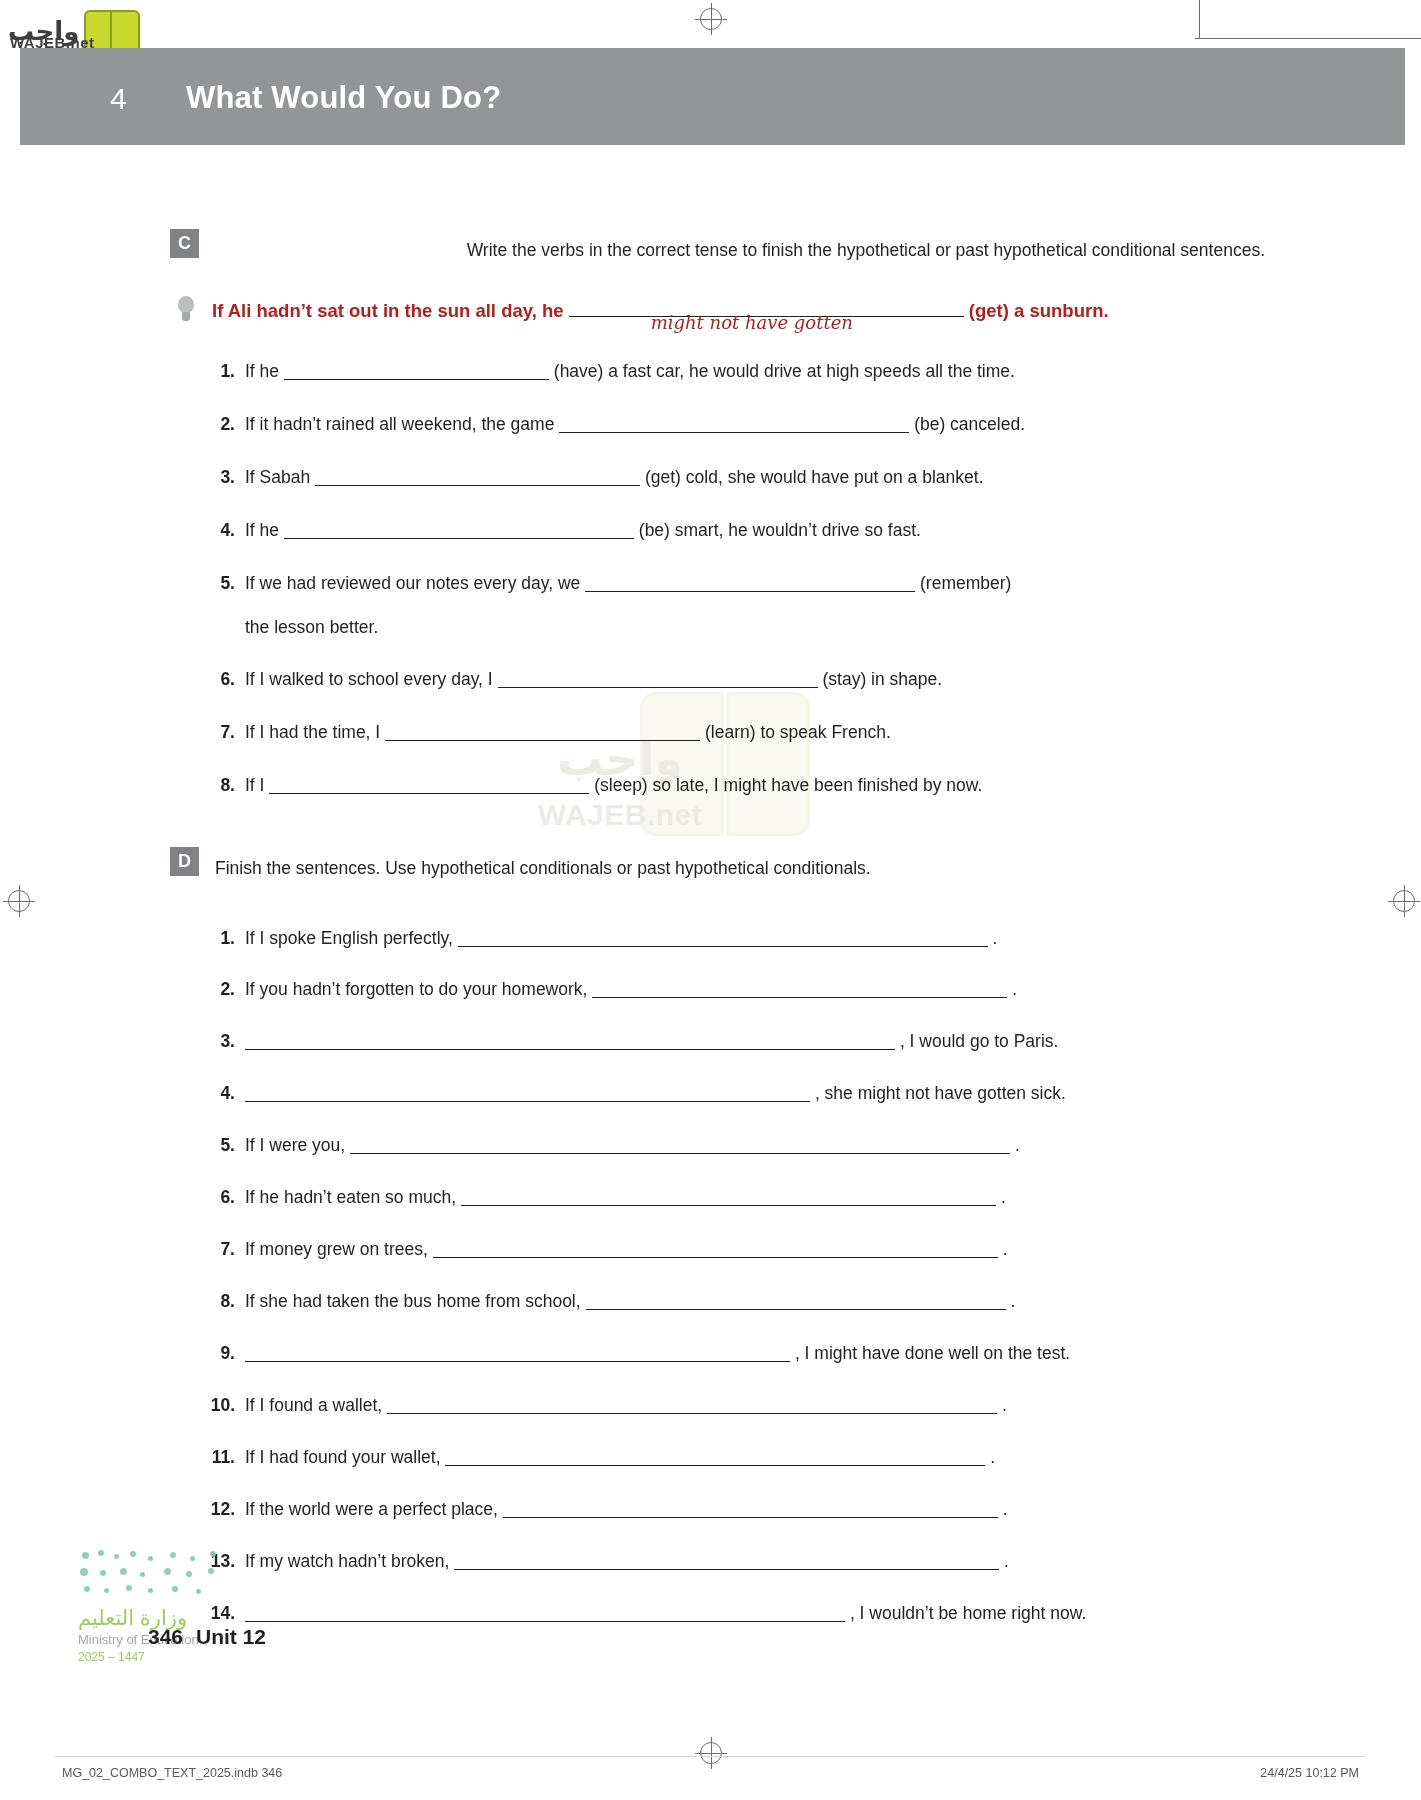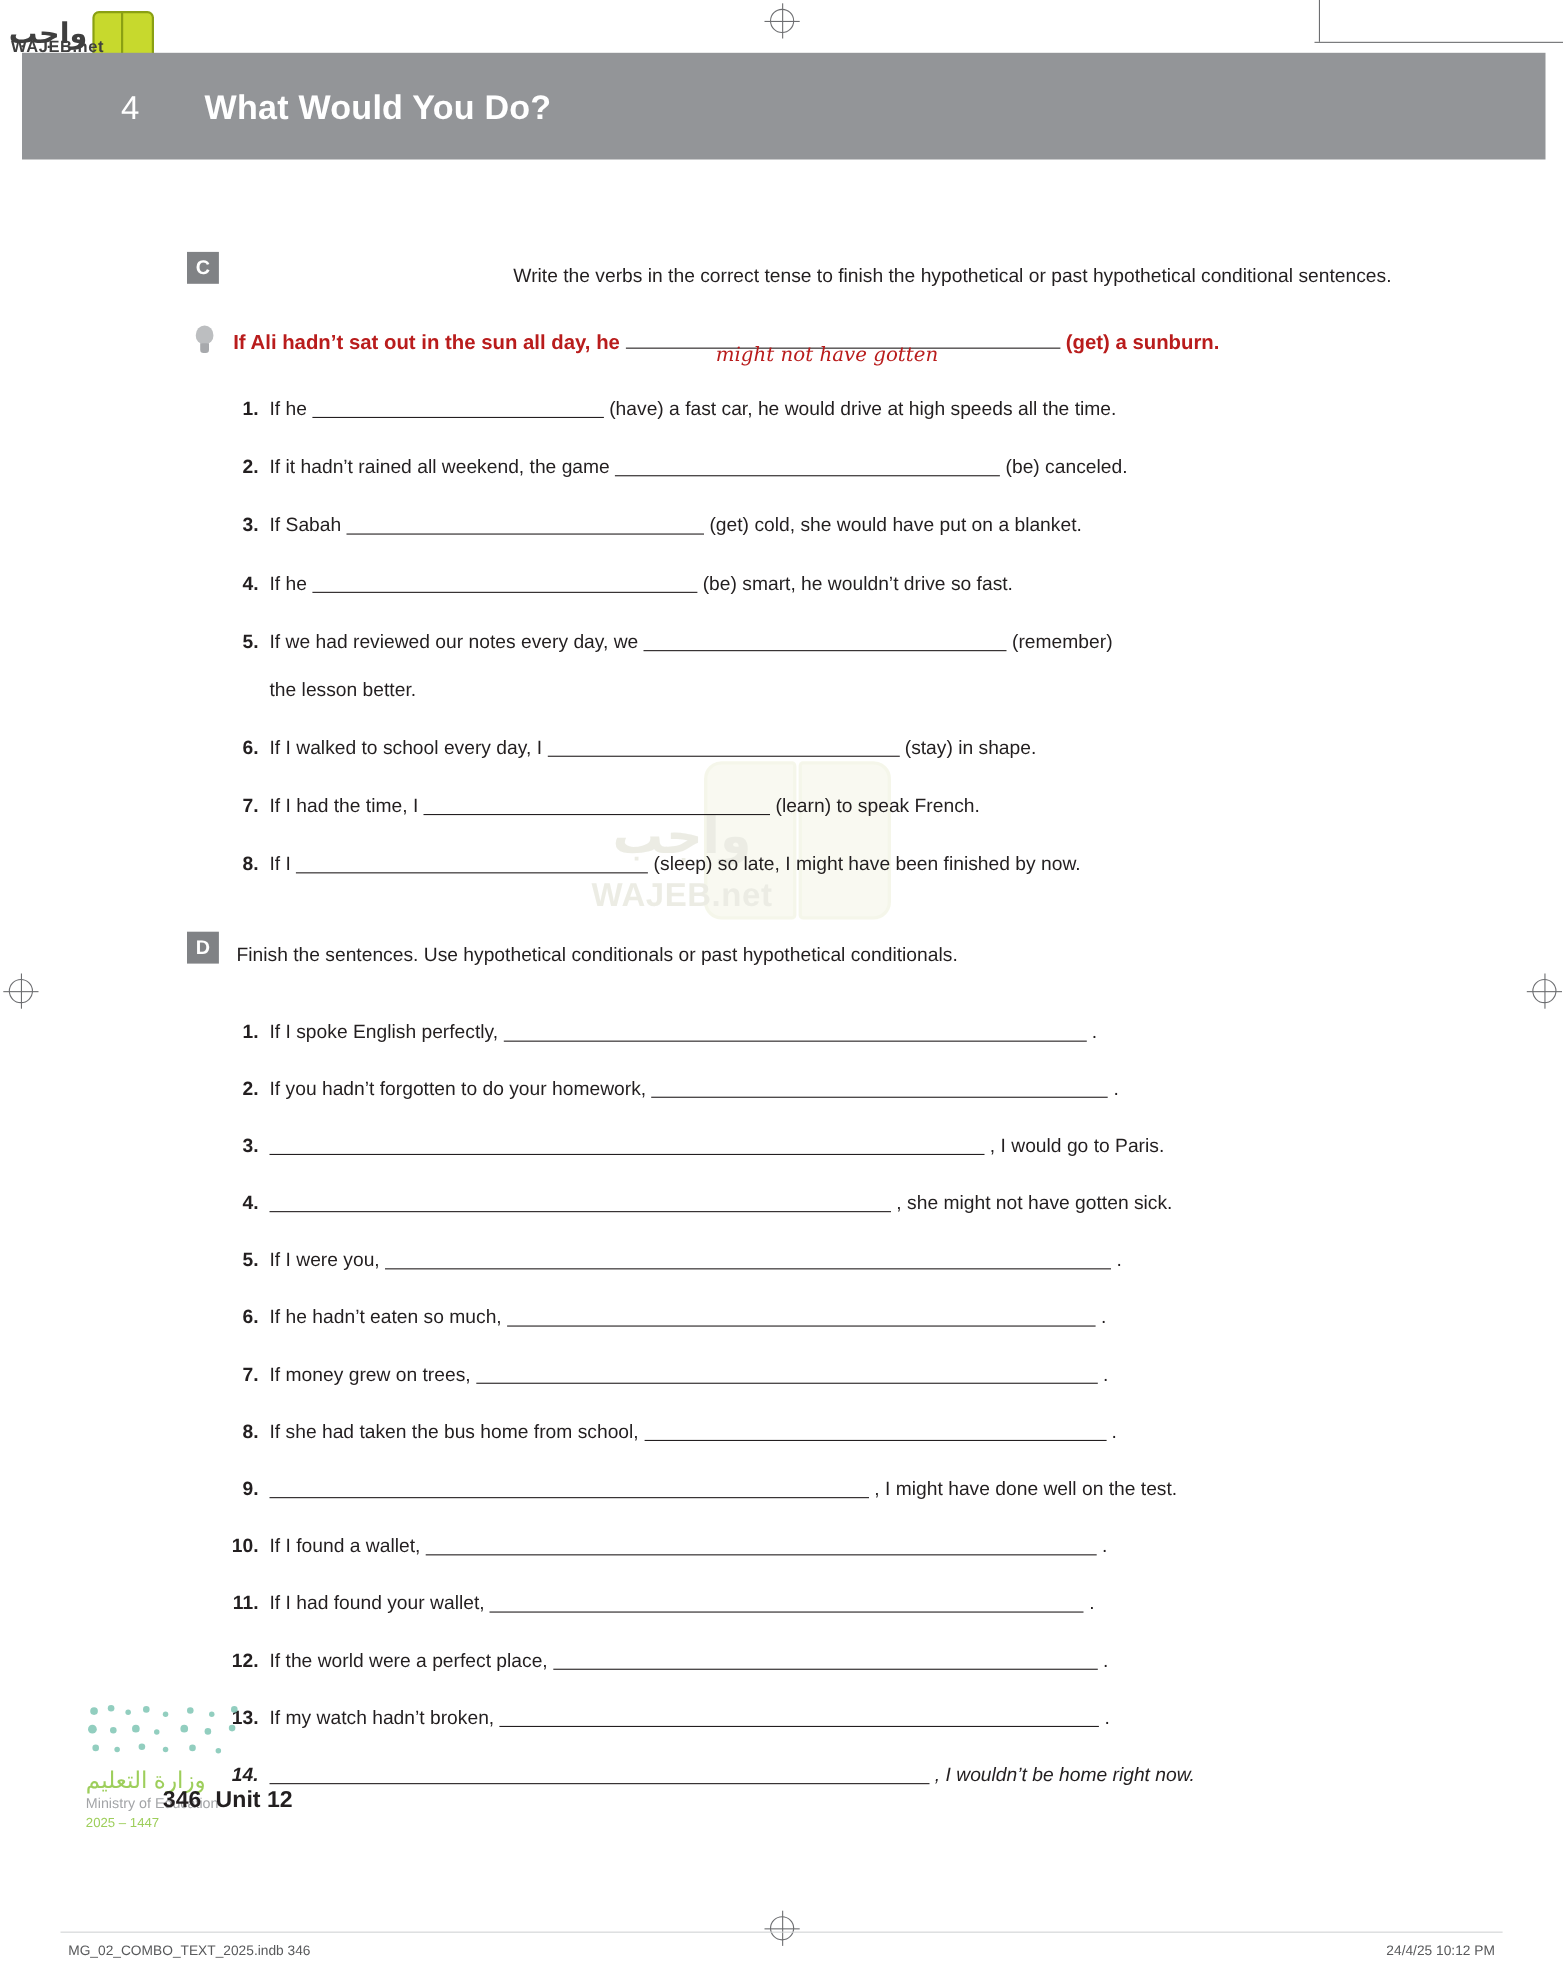--- a/index.html
+++ b/index.html
@@ -511,21 +511,21 @@
   <span>If the world were a perfect place,</span>
   <span class="blank" style="width:495px;"></span>
   <span>.</span>
 </div>
 <div class="item" style="left:245px; top:1550px;">
   <span class="num">13.</span>
   <span>If my watch hadn’t broken,</span>
   <span class="blank" style="width:545px;"></span>
   <span>.</span>
 </div>
-<div class="item" style="left:245px; top:1602px;font-style:italic;">
+<div class="item" style="left:245px; top:1602px;">
   <span class="num">14.</span>
   <span></span>
   <span class="blank" style="width:600px;"></span>
   <span>, I wouldn’t be home right now.</span>
 </div>
 
 <div class="moe">
   <div class="dots">
     <span class="dot" style="left:4px;  top:4px;  width:7px; height:7px;"></span>
     <span class="dot" style="left:20px; top:2px;  width:6px; height:6px;"></span>

